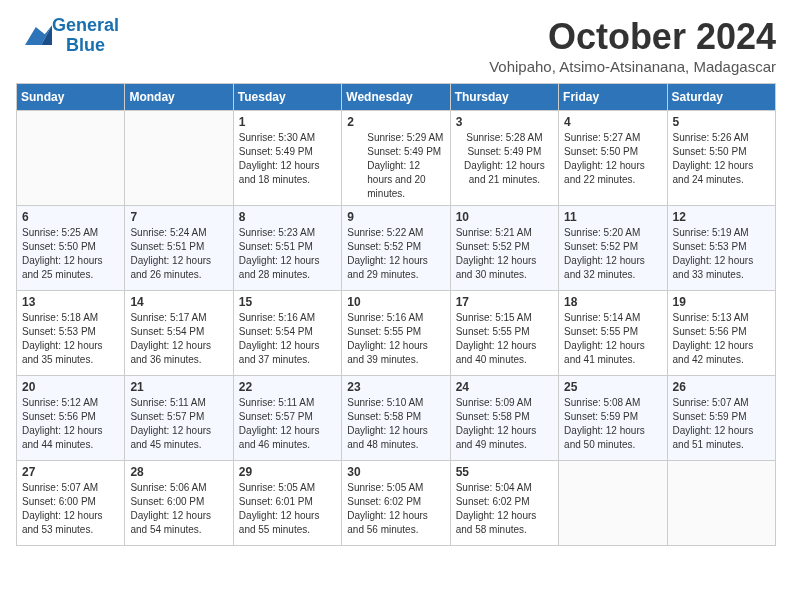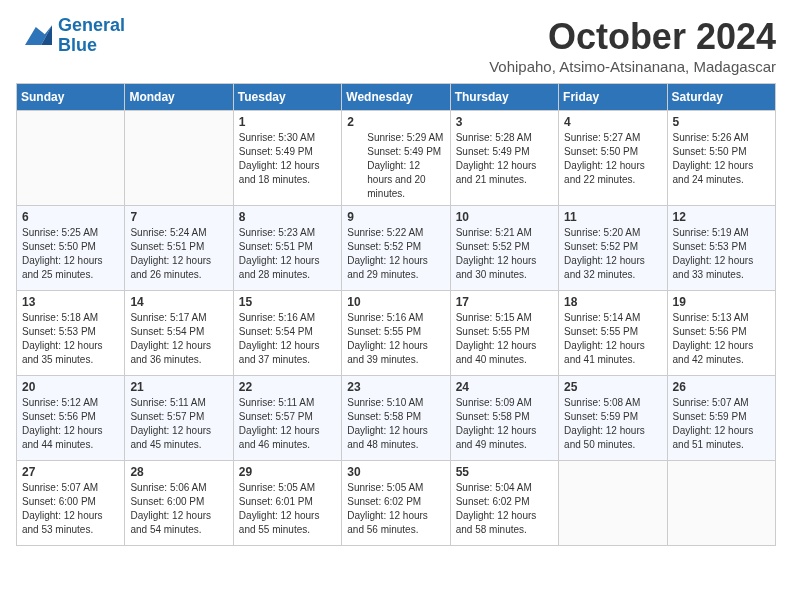--- a/index.html
+++ b/index.html
@@ -12,21 +12,21 @@
     }
     .header {
       display: flex;
       justify-content: space-between;
       align-items: flex-start;
       margin-bottom: 8px;
     }
     .logo {
       display: flex;
       align-items: center;
-      gap: 6px;
+      text-align: center;
     }
     .logo-text {
       font-size: 18px;
       font-weight: bold;
       color: #333;
       line-height: 1.1;
     }
     .logo-text span {
       color: #1a6faf;
     }
@@ -132,21 +132,21 @@
 Daylight: 12 hours and 18 minutes.</div>
         </td>
         <td>
           <div class="day-num">2</div>
           <div class="day-info" style="white-space: pre-line; margin-left: 20px;">Sunrise: 5:29 AM
 Sunset: 5:49 PM
 Daylight: 12 hours and 20 minutes.</div>
         </td>
         <td>
           <div class="day-num">3</div>
-          <div class="day-info" style="white-space: pre-line;">Sunrise: 5:28 AM
+          <div class="day-info" style="white-space: pre-line; text-align: center;">Sunrise: 5:28 AM
 Sunset: 5:49 PM
 Daylight: 12 hours and 21 minutes.</div>
         </td>
         <td>
           <div class="day-num">4</div>
           <div class="day-info" style="white-space: pre-line;">Sunrise: 5:27 AM
 Sunset: 5:50 PM
 Daylight: 12 hours and 22 minutes.</div>
         </td>
         <td>

